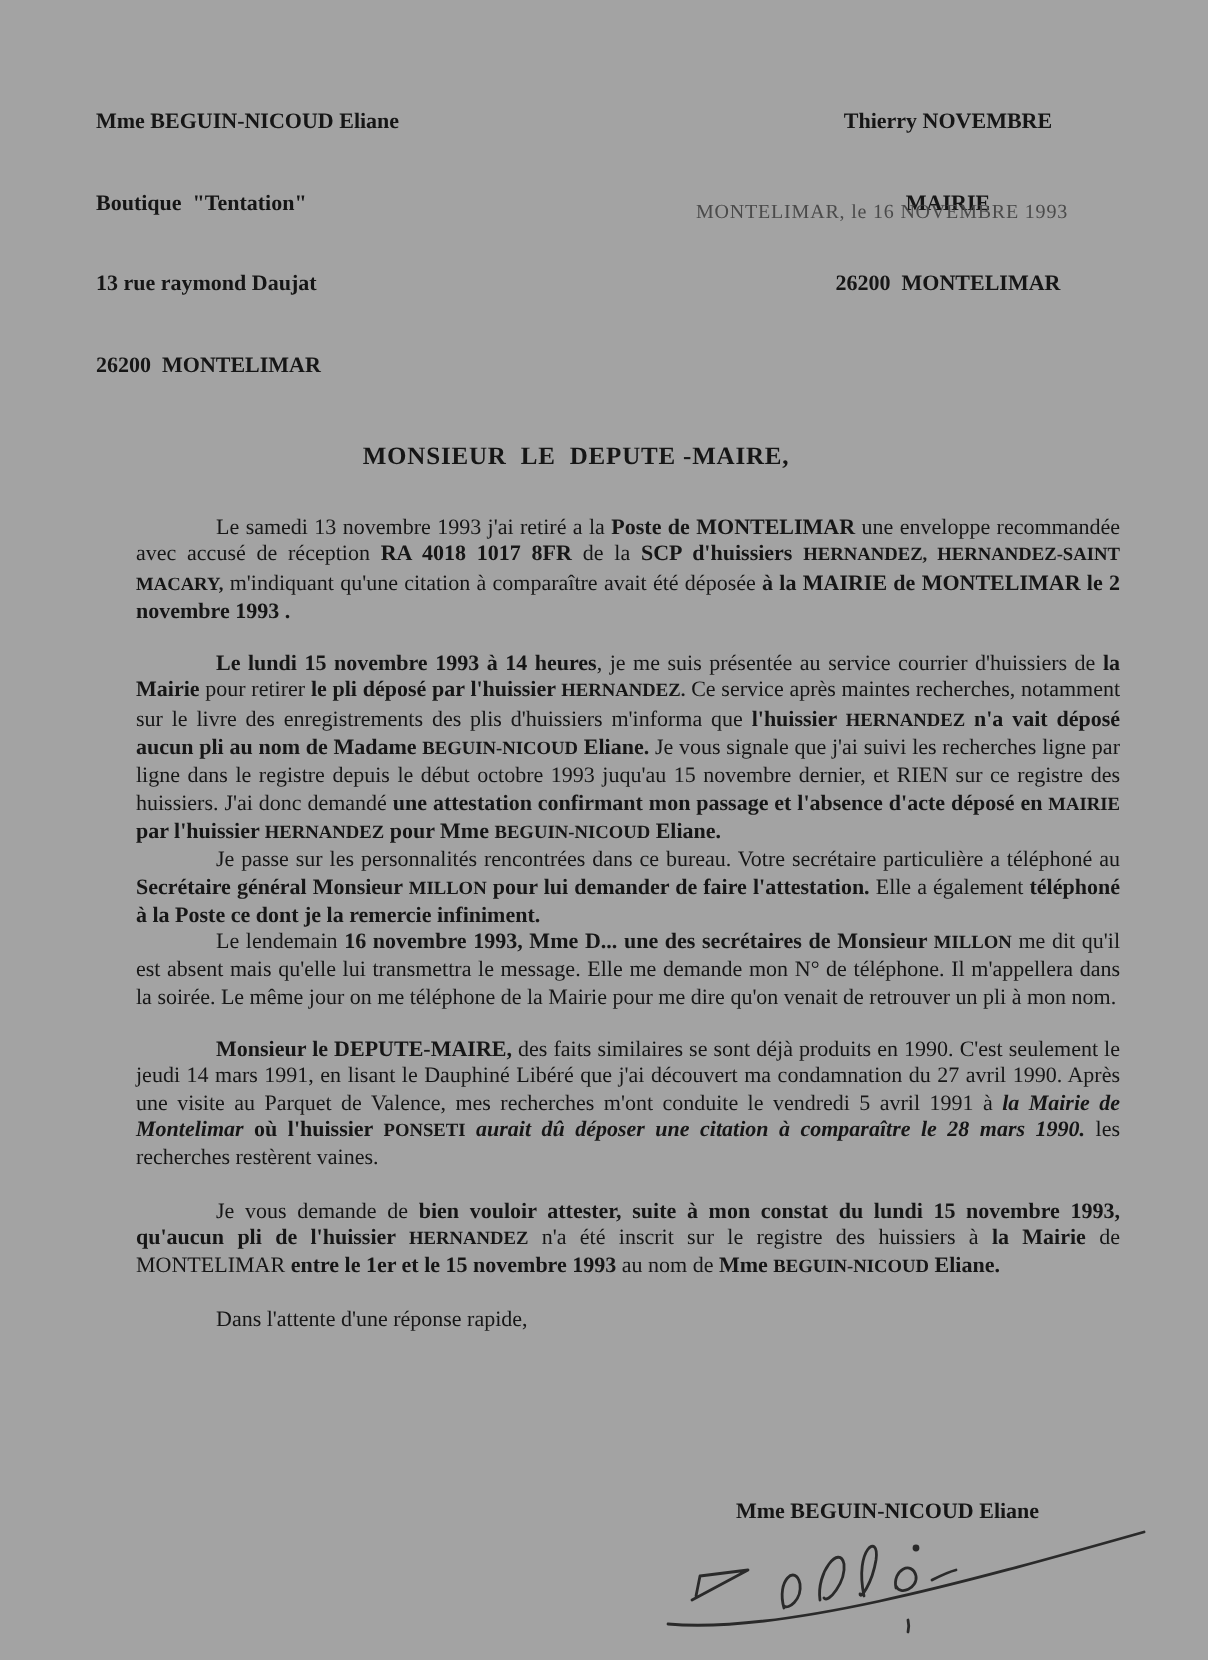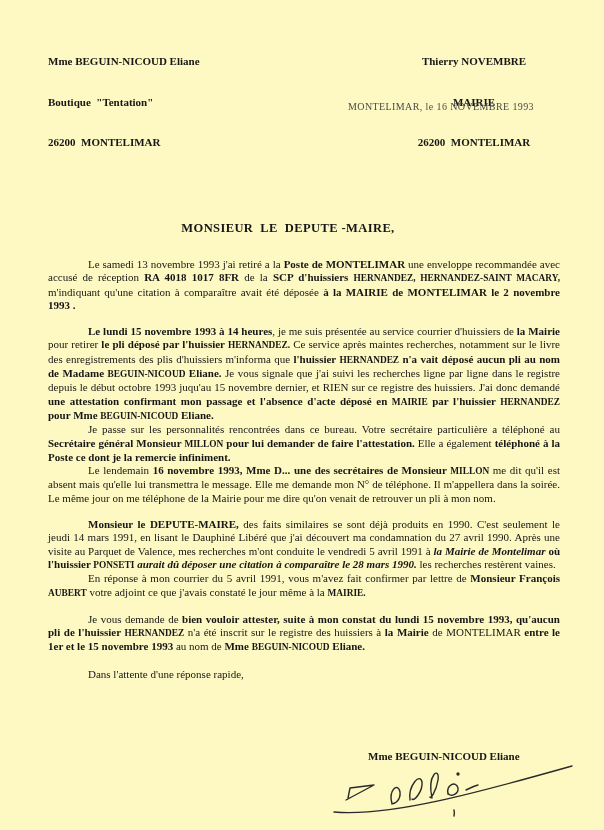--- a/index.html
+++ b/index.html
@@ -4,21 +4,21 @@
 <style>
   html,body{margin:0;padding:0;}
   body{
     width:604px;height:830px;
     background:#e8e8e6;
     font-family:"Liberation Serif", serif;
     color:#161616;
   }
   .page{
     position:relative;width:604px;height:830px;
-    background:#fef9c3;overflow:hidden;
+    background:#a3a3a3;overflow:hidden;
   }
   .b{font-weight:bold;}
   .i{font-style:italic;}
   .sc{font-size:0.85em;font-weight:bold;}
   .sm{font-size:9px;}
   .sender{
     position:absolute;left:48px;top:28px;
     font-size:11px;font-weight:bold;line-height:13.5px;white-space:pre;
   }
   .recipient{
@@ -37,21 +37,21 @@
   .refs .indent2{padding-left:40px;}
   .salutation{
     position:absolute;left:0;top:221px;width:576px;
     text-align:center;font-size:12.5px;font-weight:bold;
     letter-spacing:0.4px;white-space:pre;
   }
   .letter-body{
     position:absolute;left:48px;top:258px;width:512px;
     font-size:11px;line-height:13.3px;text-align:justify;
   }
-  .para.ind{text-indent:40px;}
+  .para.ind{text-indent:40px;margin-left:20px;}
   .para.gap{margin-top:13px;}
   .signatory{
     position:absolute;left:368px;top:750px;
     font-size:11px;font-weight:bold;white-space:pre;
   }
   .signature-svg{
     position:absolute;left:330px;top:760px;
   }
   .signature-svg path, .signature-svg circle{
     stroke:#2a2a2a;fill:none;stroke-width:1.4;stroke-linecap:round;stroke-linejoin:round;
@@ -59,41 +59,41 @@
   .signature-svg circle{fill:#2a2a2a;}
 </style>
 </head>
 <body>
 
 <div class="page">
 
   <div class="sender">
     <div>Mme BEGUIN-NICOUD Eliane</div>
     <div>Boutique  "Tentation"</div>
+    <div>13 rue raymond Daujat</div>
     <div>26200  MONTELIMAR</div>
   </div>
 
   <div class="recipient">
     <div>Thierry NOVEMBRE</div>
     <div>MAIRIE</div>
     <div>26200  MONTELIMAR</div>
   </div>
 
   <div class="dateline">MONTELIMAR, le 16 NOVEMBRE 1993</div>
 
 
   <div class="salutation">MONSIEUR  LE  DEPUTE -MAIRE,</div>
 
   <div class="letter-body">
       <div class="para ind"><span>Le samedi 13 novembre 1993 j'ai retiré a la </span><span class="b">Poste de MONTELIMAR </span><span> une enveloppe  recommandée avec accusé de réception  </span><span class="b">RA 4018 1017 8FR</span><span> de la </span><span class="b">SCP d'huissiers </span><span class="b sc">HERNANDEZ, HERNANDEZ-SAINT MACARY,</span><span> m'indiquant qu'une citation à comparaître  avait été déposée </span><span class="b">à la MAIRIE de MONTELIMAR le 2 novembre 1993 .</span></div>
       <div class="para ind gap"><span class="b">Le lundi 15 novembre 1993 à 14 heures</span><span>, je me suis présentée au service courrier d'huissiers de </span><span class="b">la Mairie</span><span> pour retirer </span><span class="b">le pli déposé par l'huissier </span><span class="b sc">HERNANDEZ.</span><span> Ce service après maintes recherches, notamment sur le livre des enregistrements des plis d'huissiers  m'informa que </span><span class="b">l'huissier </span><span class="b sc">HERNANDEZ</span><span class="b">  n'a vait déposé aucun pli au nom de Madame </span><span class="b sc">BEGUIN-NICOUD</span><span class="b"> Eliane.</span><span> Je vous signale que j'ai suivi les recherches ligne par ligne dans le registre depuis le début octobre 1993 juqu'au 15 novembre dernier, et RIEN sur ce registre des huissiers. J'ai donc demandé  </span><span class="b">une attestation confirmant mon passage et l'absence d'acte déposé en </span><span class="b sc">MAIRIE</span><span class="b"> par l'huissier </span><span class="b sc">HERNANDEZ</span><span class="b"> pour Mme </span><span class="b sc">BEGUIN-NICOUD</span><span class="b"> Eliane.</span></div>
       <div class="para ind"><span>Je passe sur les personnalités rencontrées dans ce bureau.  Votre secrétaire particulière a téléphoné au </span><span class="b">Secrétaire général Monsieur </span><span class="b sc">MILLON</span><span class="b"> pour lui demander de faire l'attestation.</span><span> Elle a également </span><span class="b">téléphoné à la Poste ce dont je la remercie infiniment.</span></div>
       <div class="para ind"><span>Le lendemain </span><span class="b">16 novembre 1993, Mme D...  une des secrétaires de Monsieur </span><span class="b sc">MILLON</span><span> me dit qu'il est absent mais qu'elle lui transmettra le message. Elle me demande mon N° de téléphone.  Il m'appellera dans la soirée. Le même jour on me téléphone de la Mairie pour me dire qu'on venait de retrouver un pli à mon nom.</span></div>
       <div class="para ind gap"><span class="b">Monsieur le DEPUTE-MAIRE,</span><span> des faits similaires se sont déjà produits en 1990.  C'est seulement le jeudi 14 mars 1991, en lisant le Dauphiné Libéré que j'ai découvert ma condamnation du 27 avril 1990. Après une visite au Parquet de Valence, mes recherches m'ont conduite le vendredi 5 avril 1991 à </span><span class="b i">la Mairie de Montelimar</span><span class="b"> où l'huissier </span><span class="b sc">PONSETI</span><span class="b i"> aurait  dû déposer une  citation à comparaître le 28 mars 1990.</span><span>      les recherches restèrent vaines.</span></div>
-      <div class="para ind"><span>En réponse à mon courrier du 5 avril 1991,  vous m'avez fait confirmer par lettre de  </span><span class="b">Monsieur François </span><span class="b sc">AUBERT</span><span> votre adjoint ce que j'avais constaté le jour même à la </span><span class="b sc">MAIRIE.</span></div>
       <div class="para ind gap"><span>Je vous demande de </span><span class="b">bien vouloir attester, suite à mon constat du lundi 15 novembre 1993, qu'aucun pli de l'huissier </span><span class="b sc">HERNANDEZ</span><span> n'a été inscrit sur le registre des huissiers à </span><span class="b">la Mairie</span><span> de MONTELIMAR </span><span class="b">entre le 1er et le 15 novembre 1993</span><span> au nom de </span><span class="b">Mme </span><span class="b sc">BEGUIN-NICOUD</span><span class="b"> Eliane.</span></div>
       <div class="para ind gap"><span>Dans l'attente  d'une réponse rapide,</span></div>
     </div>
 
   <div class="signatory">Mme BEGUIN-NICOUD Eliane</div>
 
   <svg class="signature-svg" viewBox="0 0 245 58" width="245" height="58" xmlns="http://www.w3.org/2000/svg">
     <path d="M4,52 C60,57 150,32 242,6"></path>
     <path d="M16,40 L44,25 L20,28 L18,38"></path>
     <path d="M62,44 C58,30 68,22 70,32 C71,40 64,45 62,43"></path>

